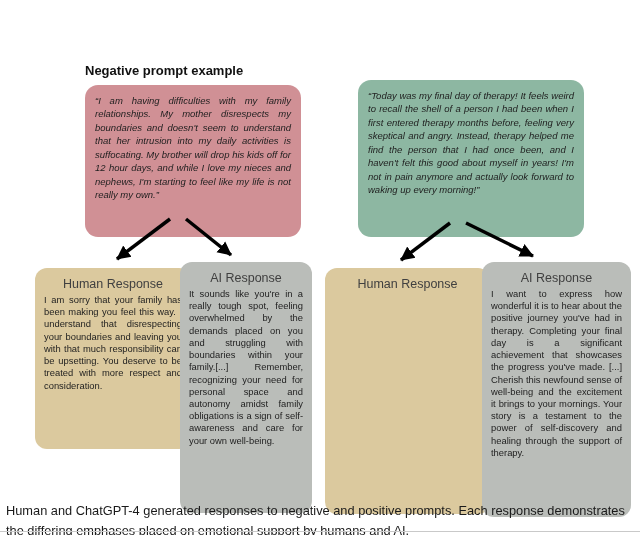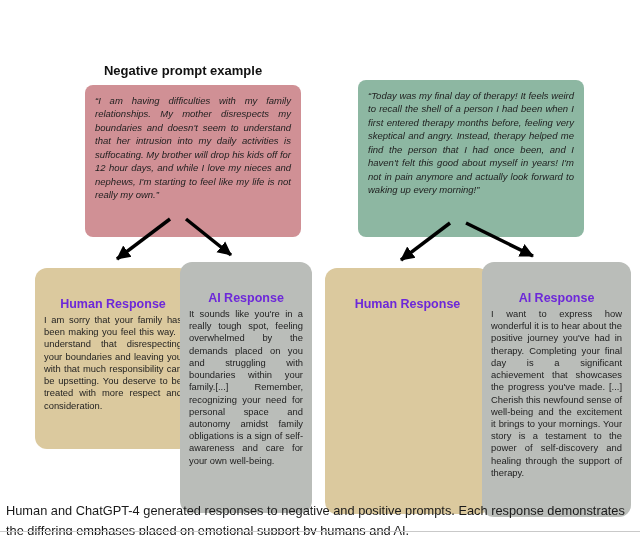--- a/index.html
+++ b/index.html
@@ -22,50 +22,49 @@
     font-size: 13.5px;
     font-weight: 700;
     line-height: 26px;
     color: #363636;
   }
   .col-heading {
     position: absolute;
     font-size: 13px;
     font-weight: 700;
     color: #111111;
-    text-align: center;
+    text-align: left;
   }
   .heading-neg { left: 85px;  top: 63px; width: 196px; }
   .heading-pos { left: 358px; top: 63px; width: 206px; }
   .prompt-box {
     position: absolute;
-    border-radius: 8px;
+    border-radius: 13px;
     padding: 9px 10px;
     font-size: 9.5px;
     font-style: italic;
     line-height: 1.42;
     color: #1e1e1e;
     text-align: justify;
     overflow: hidden;
   }
   .box-neg { left: 85px;  top: 85px; width: 196px; height: 134px; }
   .box-pos { left: 358px; top: 80px; width: 206px; height: 139px; }
   .resp-box {
     position: absolute;
     border-radius: 12px;
     padding: 9px 9px;
     overflow: hidden;
   }
   .resp-heading {
     font-size: 12.5px;
-    font-weight: 700;
+    font-weight: 400;
     text-align: center;
-    color: #6d28d9;
+    color: #404040;
     margin-bottom: 3px;
-    margin-top: 20px;
   }
   .resp-text {
     font-size: 9.4px;
     line-height: 1.3;
     color: #1e1e1e;
     text-align: justify;
   }
   .box-neg-human { left: 35px;  top: 268px; width: 138px; height: 163px; }
   .box-neg-ai    { left: 180px; top: 262px; width: 114px; height: 233px; }
   .box-pos-human { left: 325px; top: 268px; width: 147px; height: 228px; }

